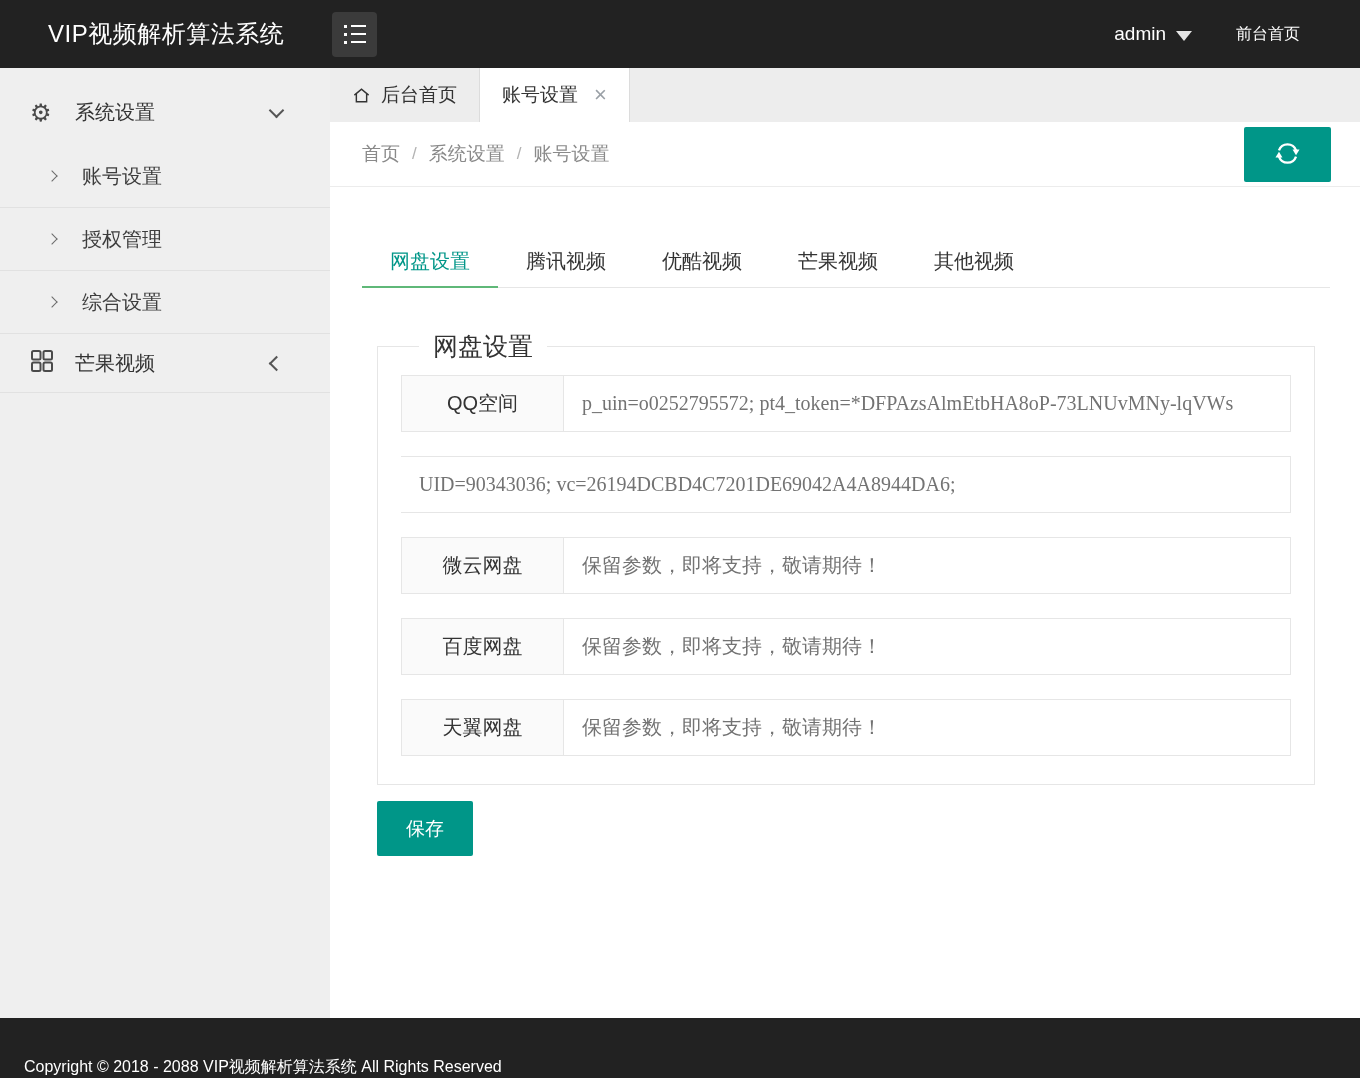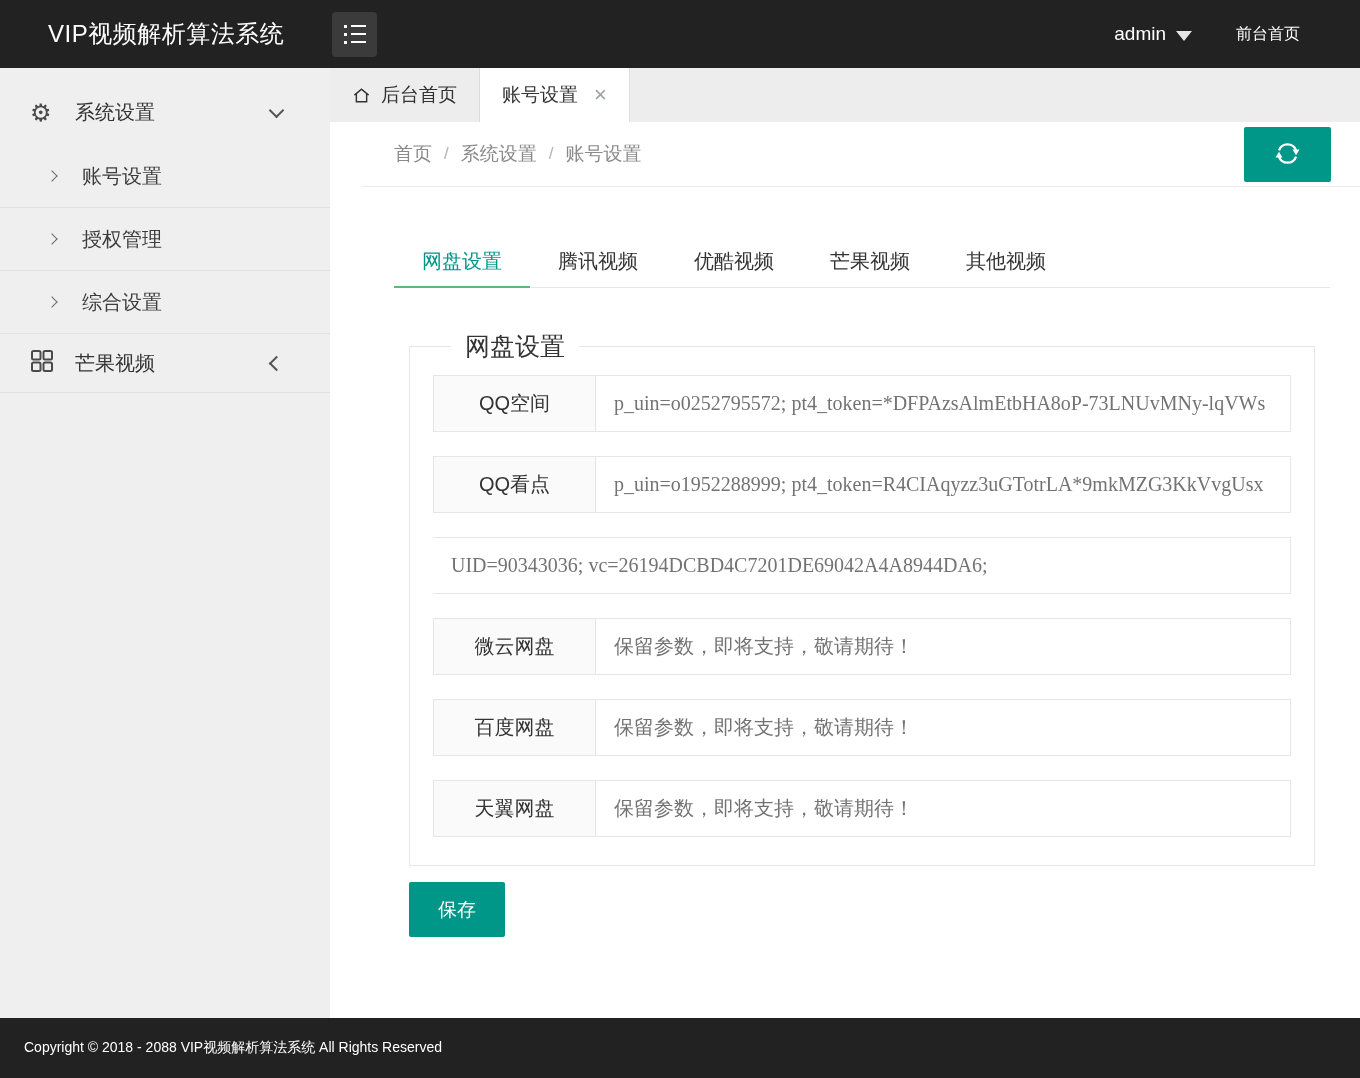--- a/index.html
+++ b/index.html
@@ -35,42 +35,42 @@
   .submenu-label { margin-left:26px; font-size:20px; }
 
   
   .tabstrip { position:absolute; top:68px; left:330px; right:0; height:54px; background:#ededed; display:flex; }
   .wtab { display:flex; align-items:center; gap:10px; padding:0 22px; font-size:19px; color:#333; border-right:1px solid #dcdcdc; cursor:pointer; white-space:nowrap; }
   .wtab.active { background:#fff; }
   .wtab .close-x { color:#9aa0a6; font-size:22px; margin-left:6px; line-height:1; cursor:pointer; }
   .home-ic { display:inline-flex; }
 
   
-  .main { position:absolute; top:122px; left:330px; right:0; bottom:60px; background:#fff; overflow:hidden;padding-left:32px; }
+  .main { position:absolute; top:122px; left:330px; right:0; bottom:60px; background:#fff; overflow:hidden; }
   .crumb-bar { height:65px; border-bottom:1px solid #ececec; display:flex; align-items:center; padding-left:32px; position:relative; }
   .crumb { color:#8a8a8a; font-size:19px; cursor:pointer; }
   .crumb-sep { color:#b3b3b3; font-size:17px; margin:0 12px; }
   .refresh-btn { position:absolute; right:29px; top:5px; width:87px; height:55px; background:#009688; border:none; border-radius:2px; display:flex; align-items:center; justify-content:center; cursor:pointer; }
 
   
   .ptabs { display:flex; margin:48px 30px 0 32px; border-bottom:1px solid #e6e6e6; }
   .ptab { height:53px; line-height:53px; padding:0 28px; font-size:20px; color:#333; cursor:pointer; border-bottom:2px solid transparent; margin-bottom:-1px; white-space:nowrap; }
   .ptab.active { color:#009688; border-bottom-color:#5FB878; }
 
   
   .fieldbox { margin:42px 45px 0 47px; border:1px solid #e6e6e6; padding:0 23px 28px 23px; }
   .fieldbox legend { margin-left:18px; padding:0 14px; font-size:25px; color:#333; }
   .field-row { display:flex; margin-top:24px; height:57px; }
   .field-row.first { margin-top:12px; }
   .field-label { width:163px; background:#fafafa; border:1px solid #e6e6e6; display:flex; align-items:center; justify-content:center; font-size:20px; color:#333; flex:none; }
   .field-input { flex:1; border:1px solid #e6e6e6; border-left:none; padding:0 18px; font-size:20px; color:#737373; font-family:Liberation Serif, serif; outline:none; min-width:0; }
   .save-btn { margin:16px 0 0 47px; width:96px; height:55px; background:#009688; color:#fff; font-size:19px; border:none; border-radius:2px; cursor:pointer; font-family:Liberation Sans, sans-serif; }
 
   
-  .footer { position:absolute; left:0; bottom:0; width:1360px; height:60px; background:#222; color:#fff; display:flex; align-items:center; padding-left:24px; font-size:14px; }
+  .footer { position:absolute; left:0; bottom:0; width:1360px; height:60px; background:#222; color:#fff; display:flex; align-items:flex-end; padding-left:24px; font-size:16px; }
 </style>
 </head>
 <body>
 
 <div class="screen">
 
   <div class="header">
     <div class="logo">VIP视频解析算法系统</div>
     <div class="hamburger">
       <span class="list-icon">
@@ -176,24 +176,20 @@
 
     
     <fieldset class="fieldbox">
       <legend>网盘设置</legend>
 
       <div class="field-row first">
         <div class="field-label">QQ空间</div>
         <input class="field-input" type="text" value="p_uin=o0252795572; pt4_token=*DFPAzsAlmEtbHA8oP-73LNUvMNy-lqVWs" style="">
       </div>
 
-      <div class="field-row">
-        <div class="field-label">QQ看点</div>
-        <input class="field-input" type="text" value="p_uin=o1952288999; pt4_token=R4CIAqyzz3uGTotrLA*9mkMZG3KkVvgUsx" style="">
-      </div>
 
       <div class="field-row">
         <input class="field-input" type="text" value="UID=90343036; vc=26194DCBD4C7201DE69042A4A8944DA6;" style="">
       </div>
 
       <div class="field-row">
         <div class="field-label">微云网盘</div>
         <input class="field-input" type="text" value="保留参数，即将支持，敬请期待！" style="">
       </div>
 

